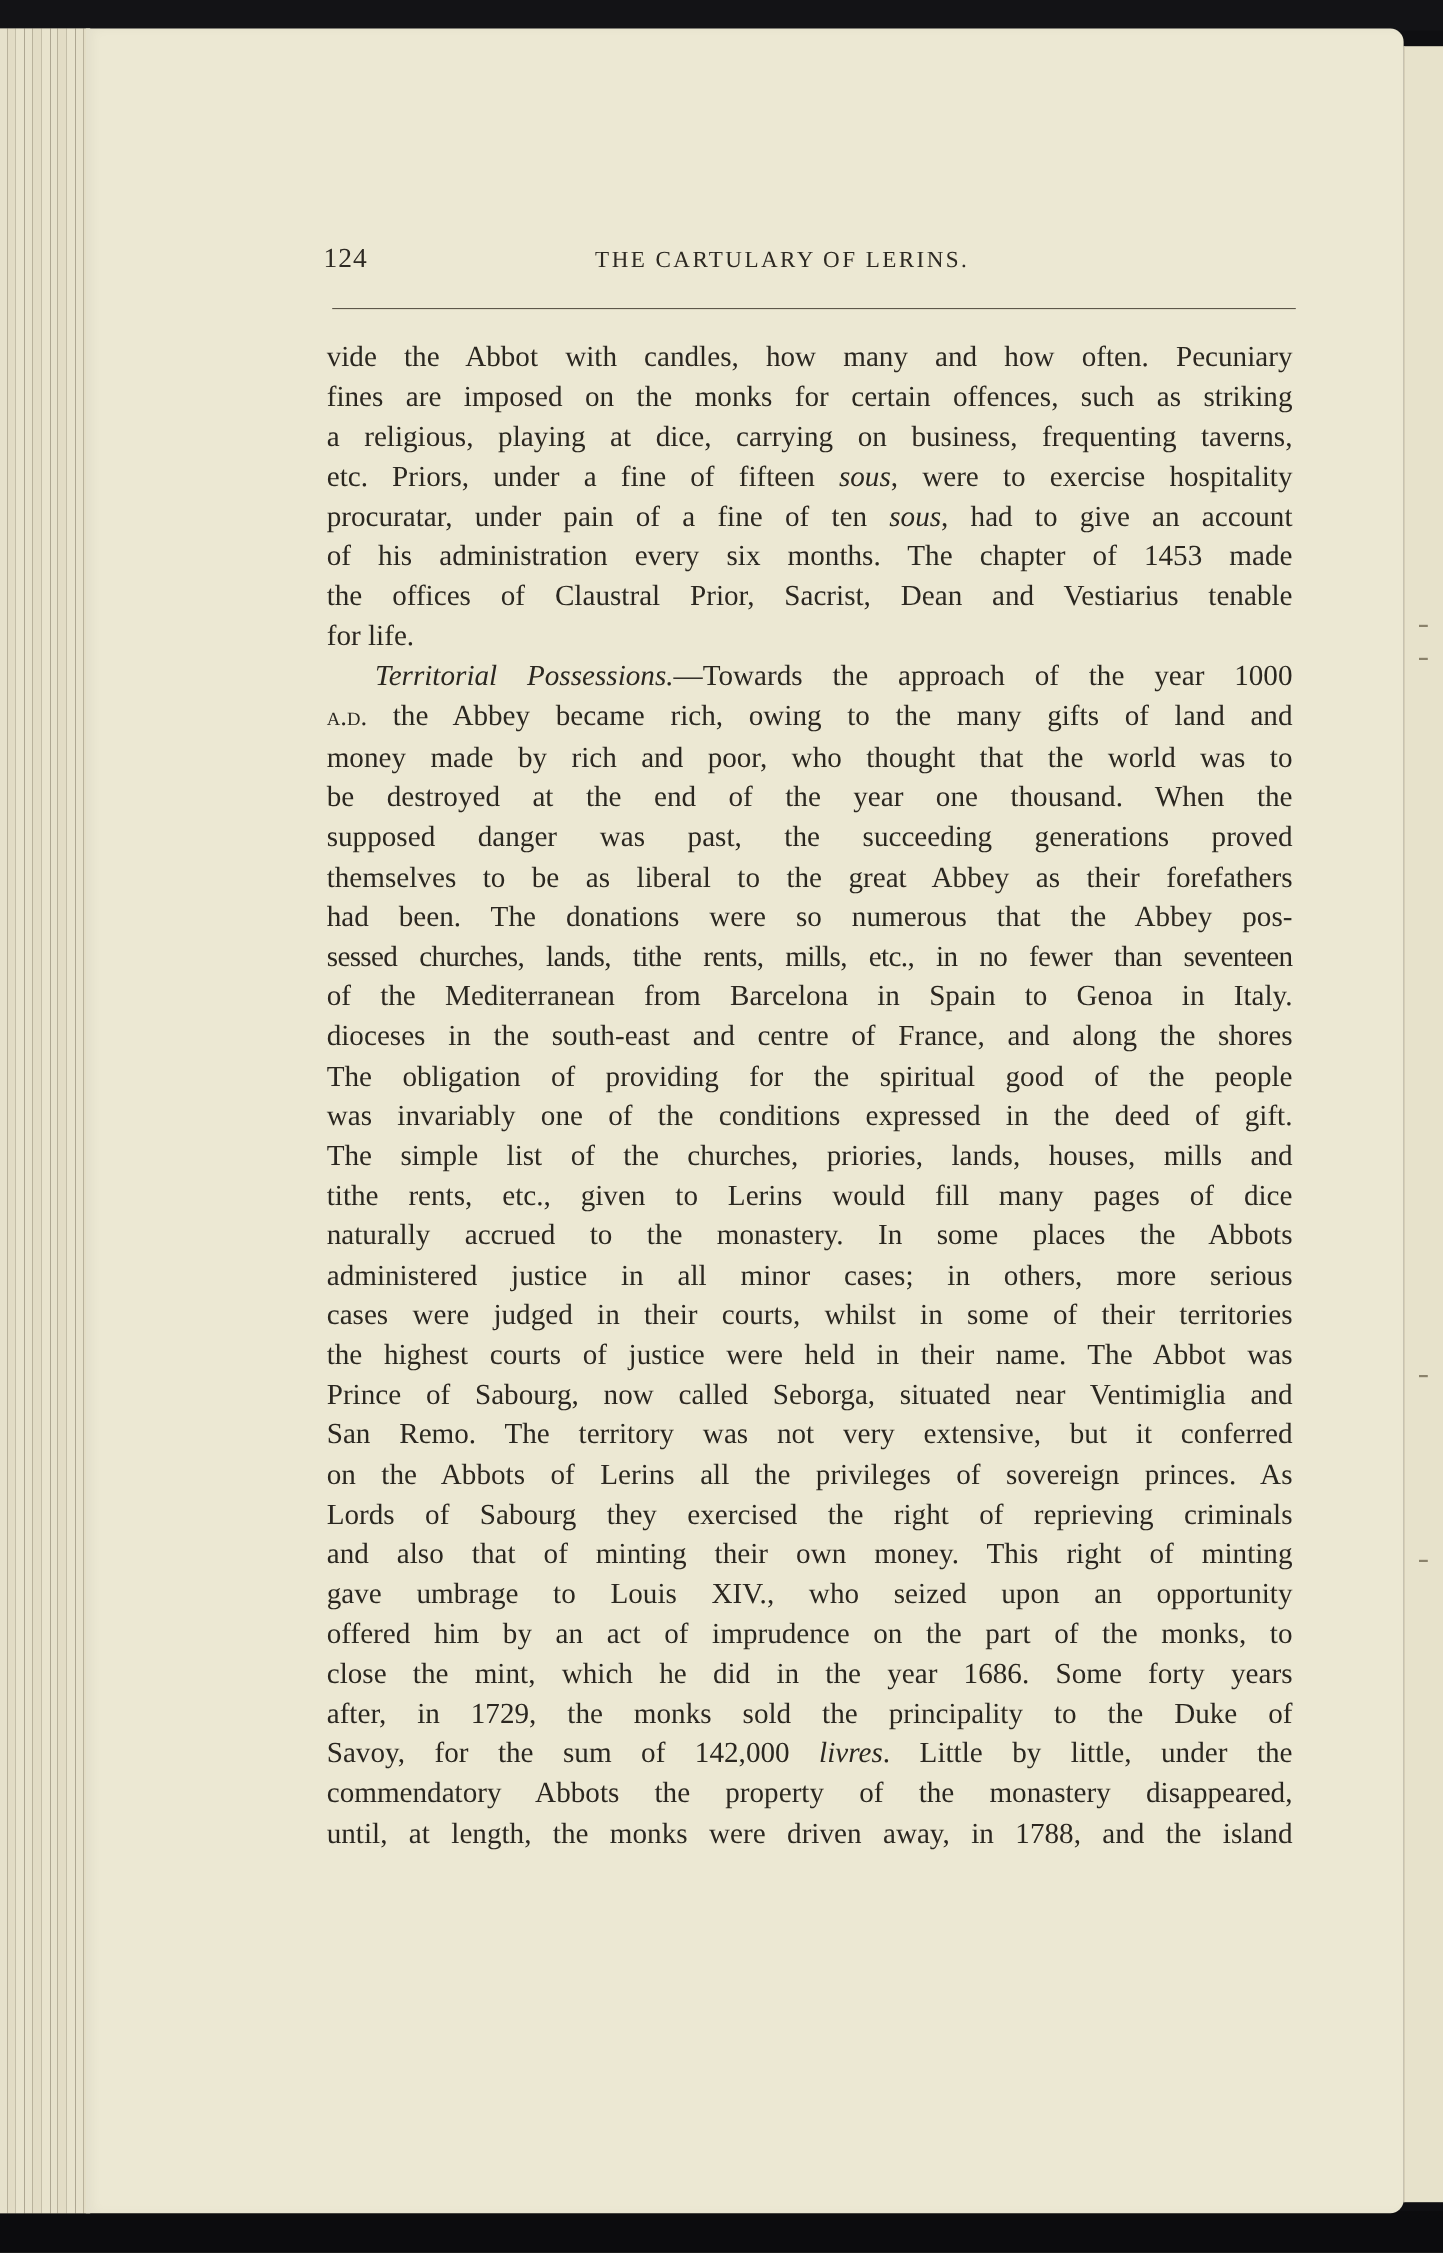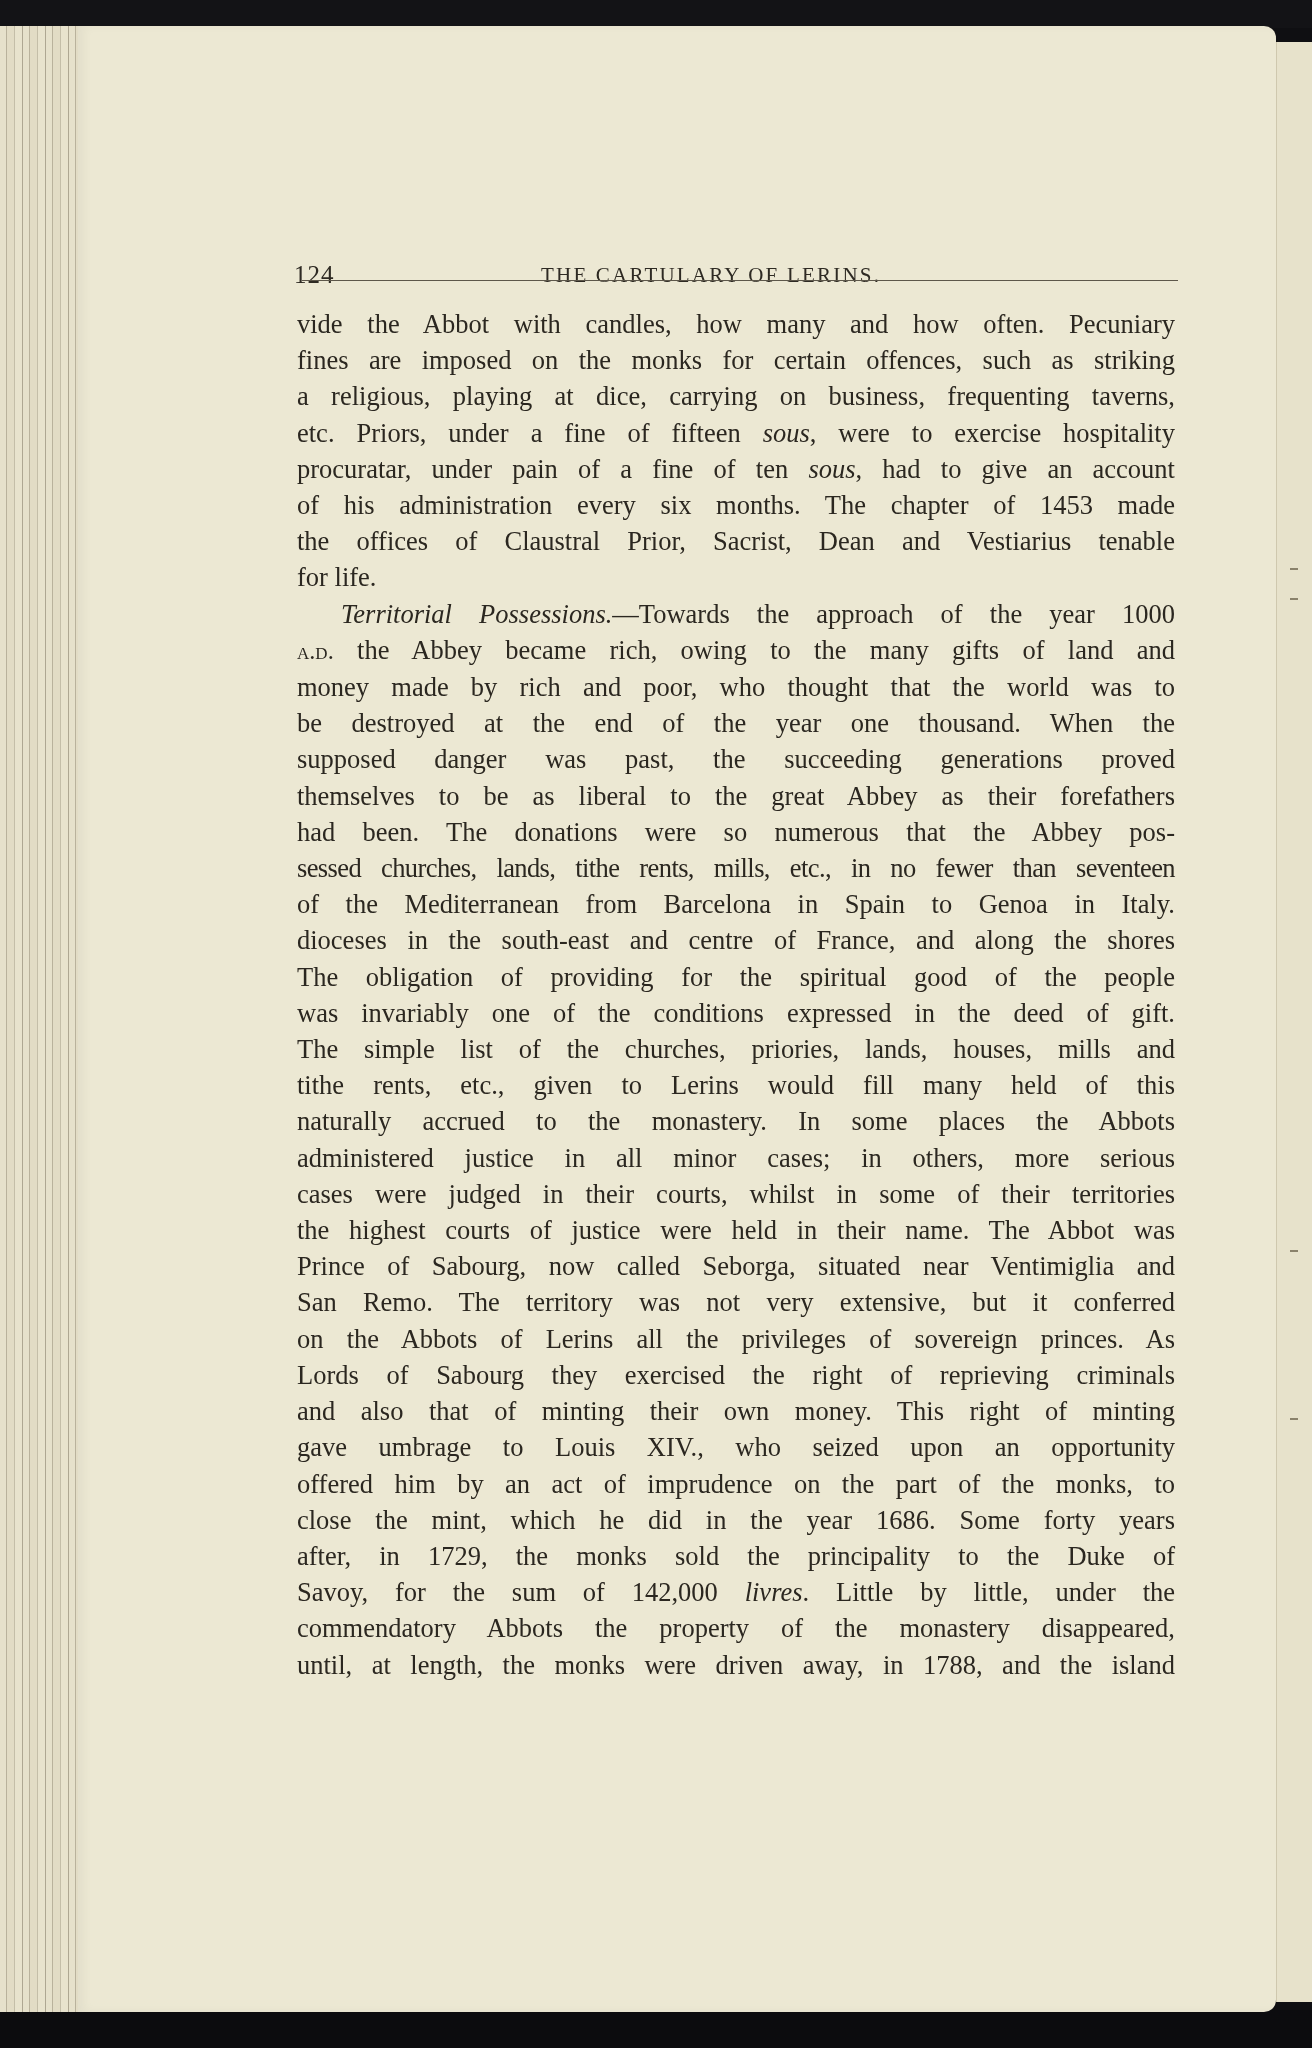--- a/index.html
+++ b/index.html
@@ -59,21 +59,20 @@
       left: 1290px;
       width: 8px; height: 2px;
       background: #8a826b;
     }
     .header {
       position: absolute;
       left: 294px; top: 222px;
       width: 882px;
       height: 30px;
       color: #2e2a23;
-      margin-top: 39px;
     }
     .page-number {
       position: absolute;
       left: 0; top: 0;
       font-size: 25px;
       letter-spacing: 1px;
     }
     .running-title {
       position: absolute;
       left: 247px; top: 2px;
@@ -151,21 +150,21 @@
     <span class="line">be destroyed at the end of the year one thousand.  When the</span>
     <span class="line">supposed danger was past, the succeeding generations proved</span>
     <span class="line">themselves to be as liberal to the great Abbey as their forefathers</span>
     <span class="line">had been.  The donations were so numerous that the Abbey pos-</span>
     <span class="line" style="letter-spacing:-0.6px">sessed churches, lands, tithe rents, mills, etc., in no fewer than seventeen</span>
     <span class="line">of the Mediterranean from Barcelona in Spain to Genoa in Italy.</span>
     <span class="line">dioceses in the south-east and centre of France, and along the shores</span>
     <span class="line">The obligation of providing for the spiritual good of the people</span>
     <span class="line">was invariably one of the conditions expressed in the deed of gift.</span>
     <span class="line">The simple list of the churches, priories, lands, houses, mills and</span>
-    <span class="line">tithe rents, etc., given to Lerins would fill many held of this</span>
+    <span class="line">tithe rents, etc., given to Lerins would fill many pages of dice</span>
     <span class="line">naturally accrued to the monastery.  In some places the Abbots</span>
     <span class="line">administered justice in all minor cases; in others, more serious</span>
     <span class="line">cases were judged in their courts, whilst in some of their territories</span>
     <span class="line">the highest courts of justice were held in their name.  The Abbot was</span>
     <span class="line">Prince of Sabourg, now called Seborga, situated near Ventimiglia and</span>
     <span class="line">San Remo.  The territory was not very extensive, but it conferred</span>
     <span class="line">on the Abbots of Lerins all the privileges of sovereign princes.  As</span>
     <span class="line">Lords of Sabourg they exercised the right of reprieving criminals</span>
     <span class="line">and also that of minting their own money.  This right of minting</span>
     <span class="line">gave umbrage to Louis XIV., who seized upon an opportunity</span>

